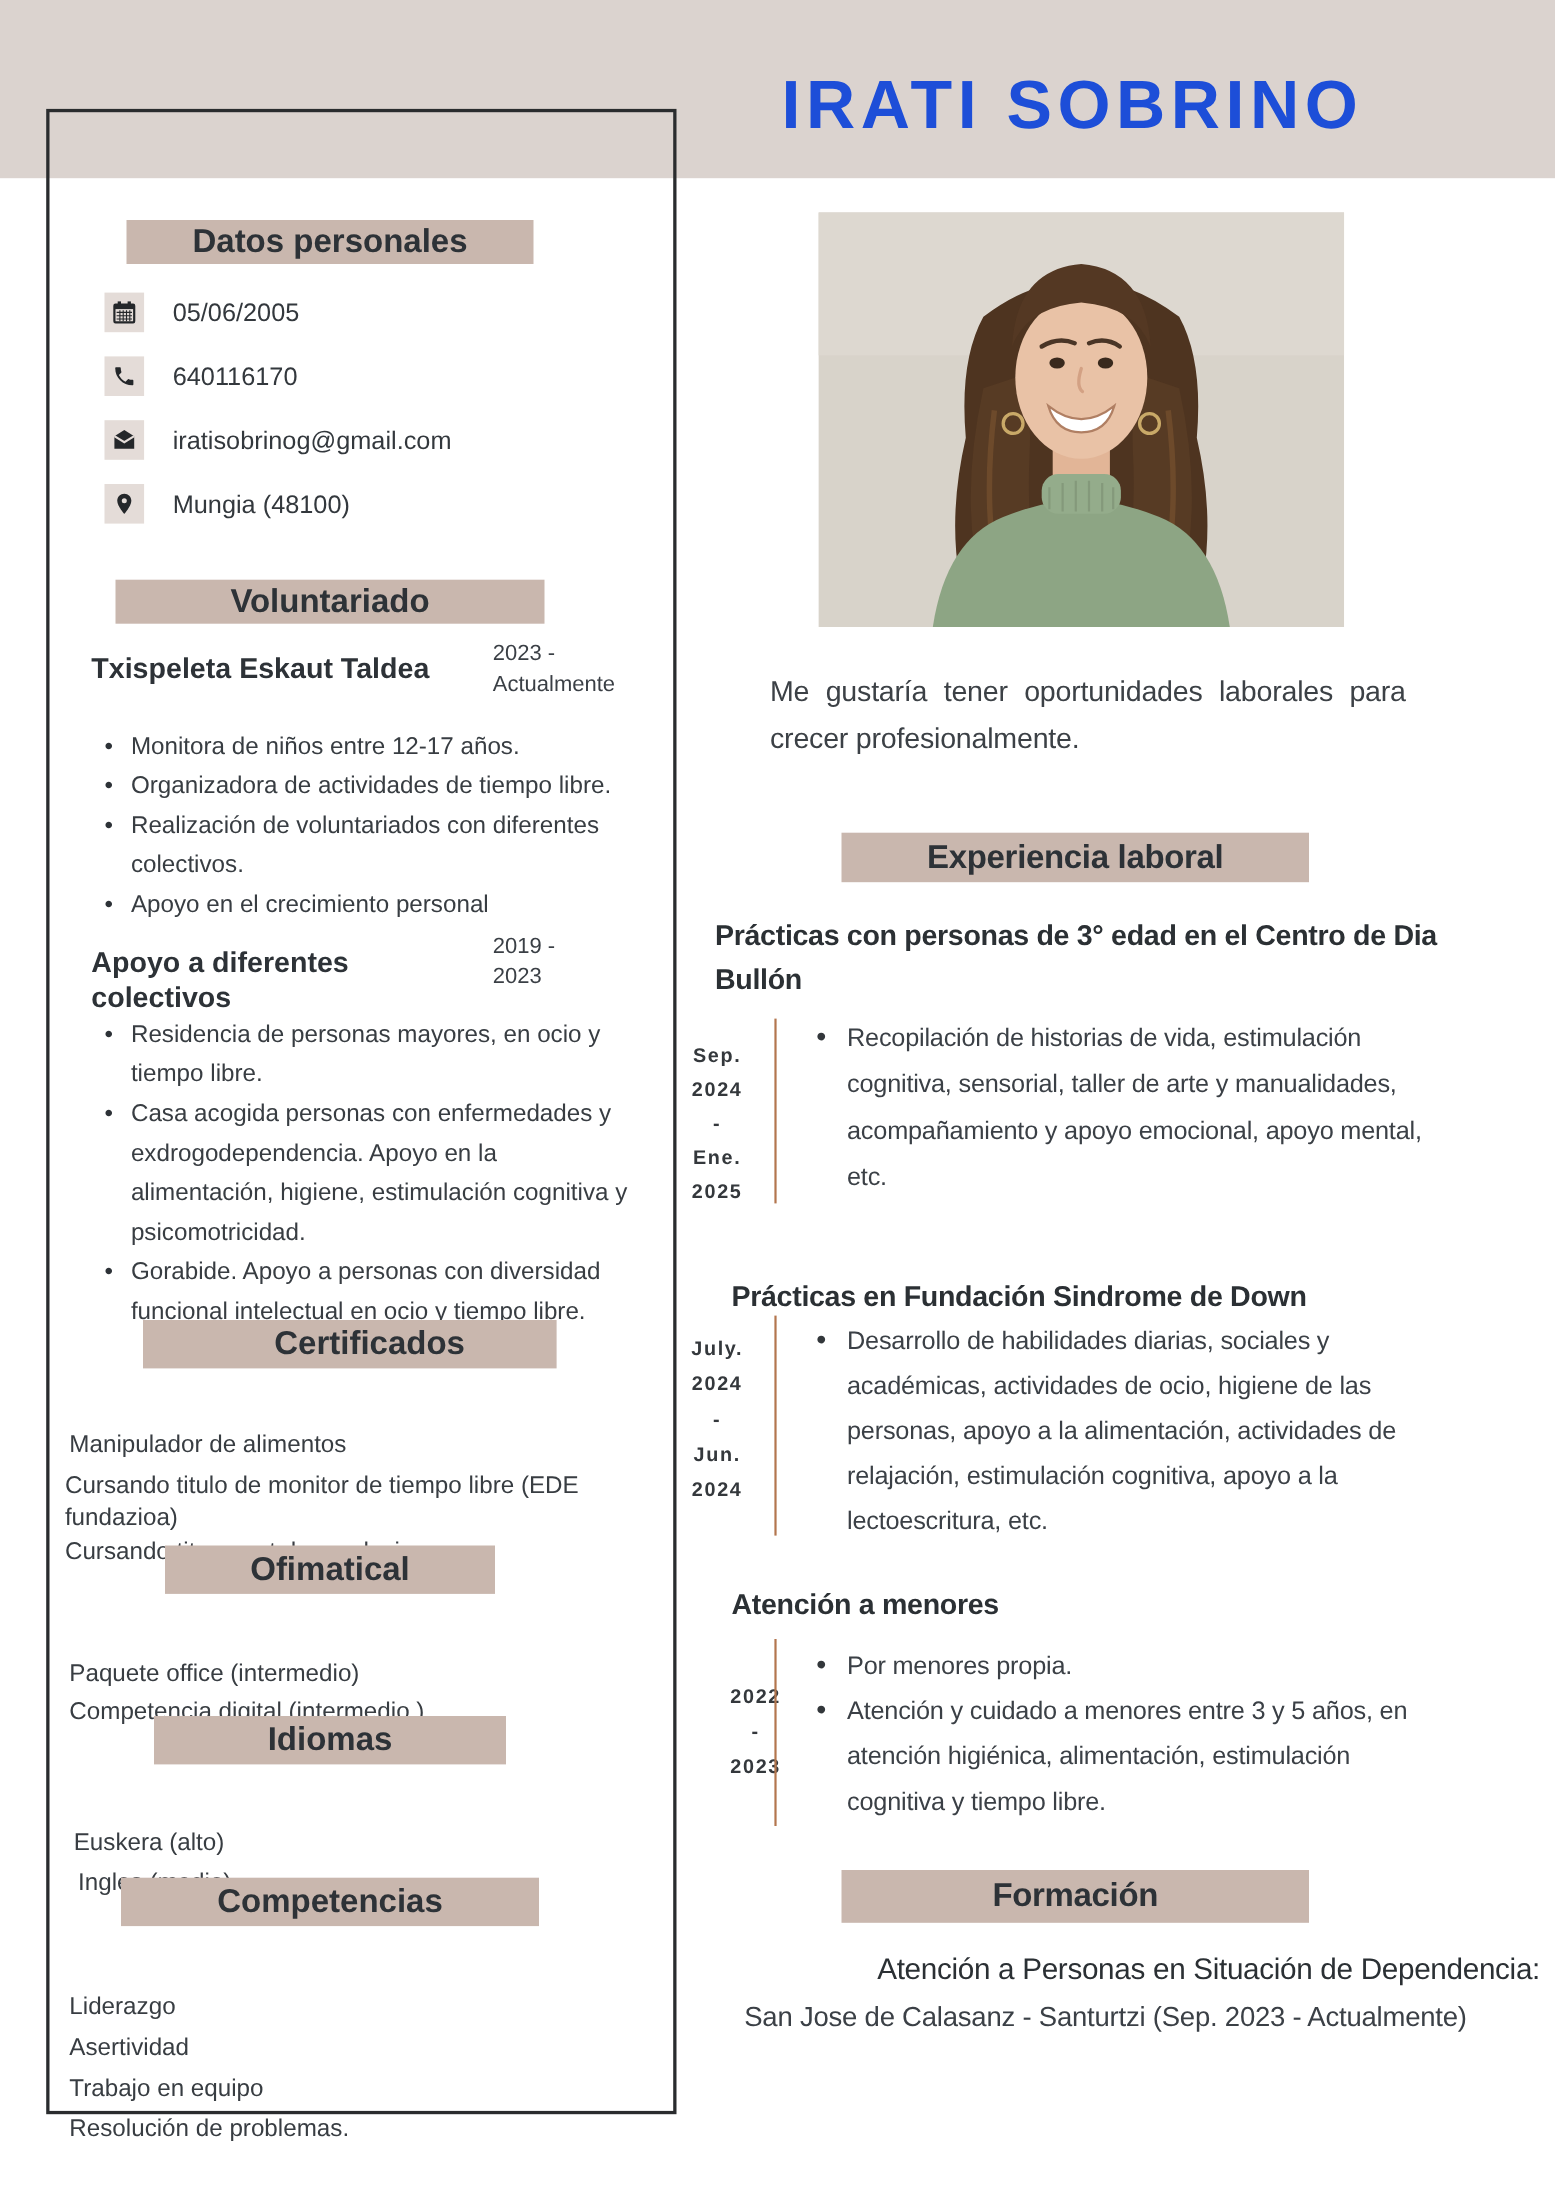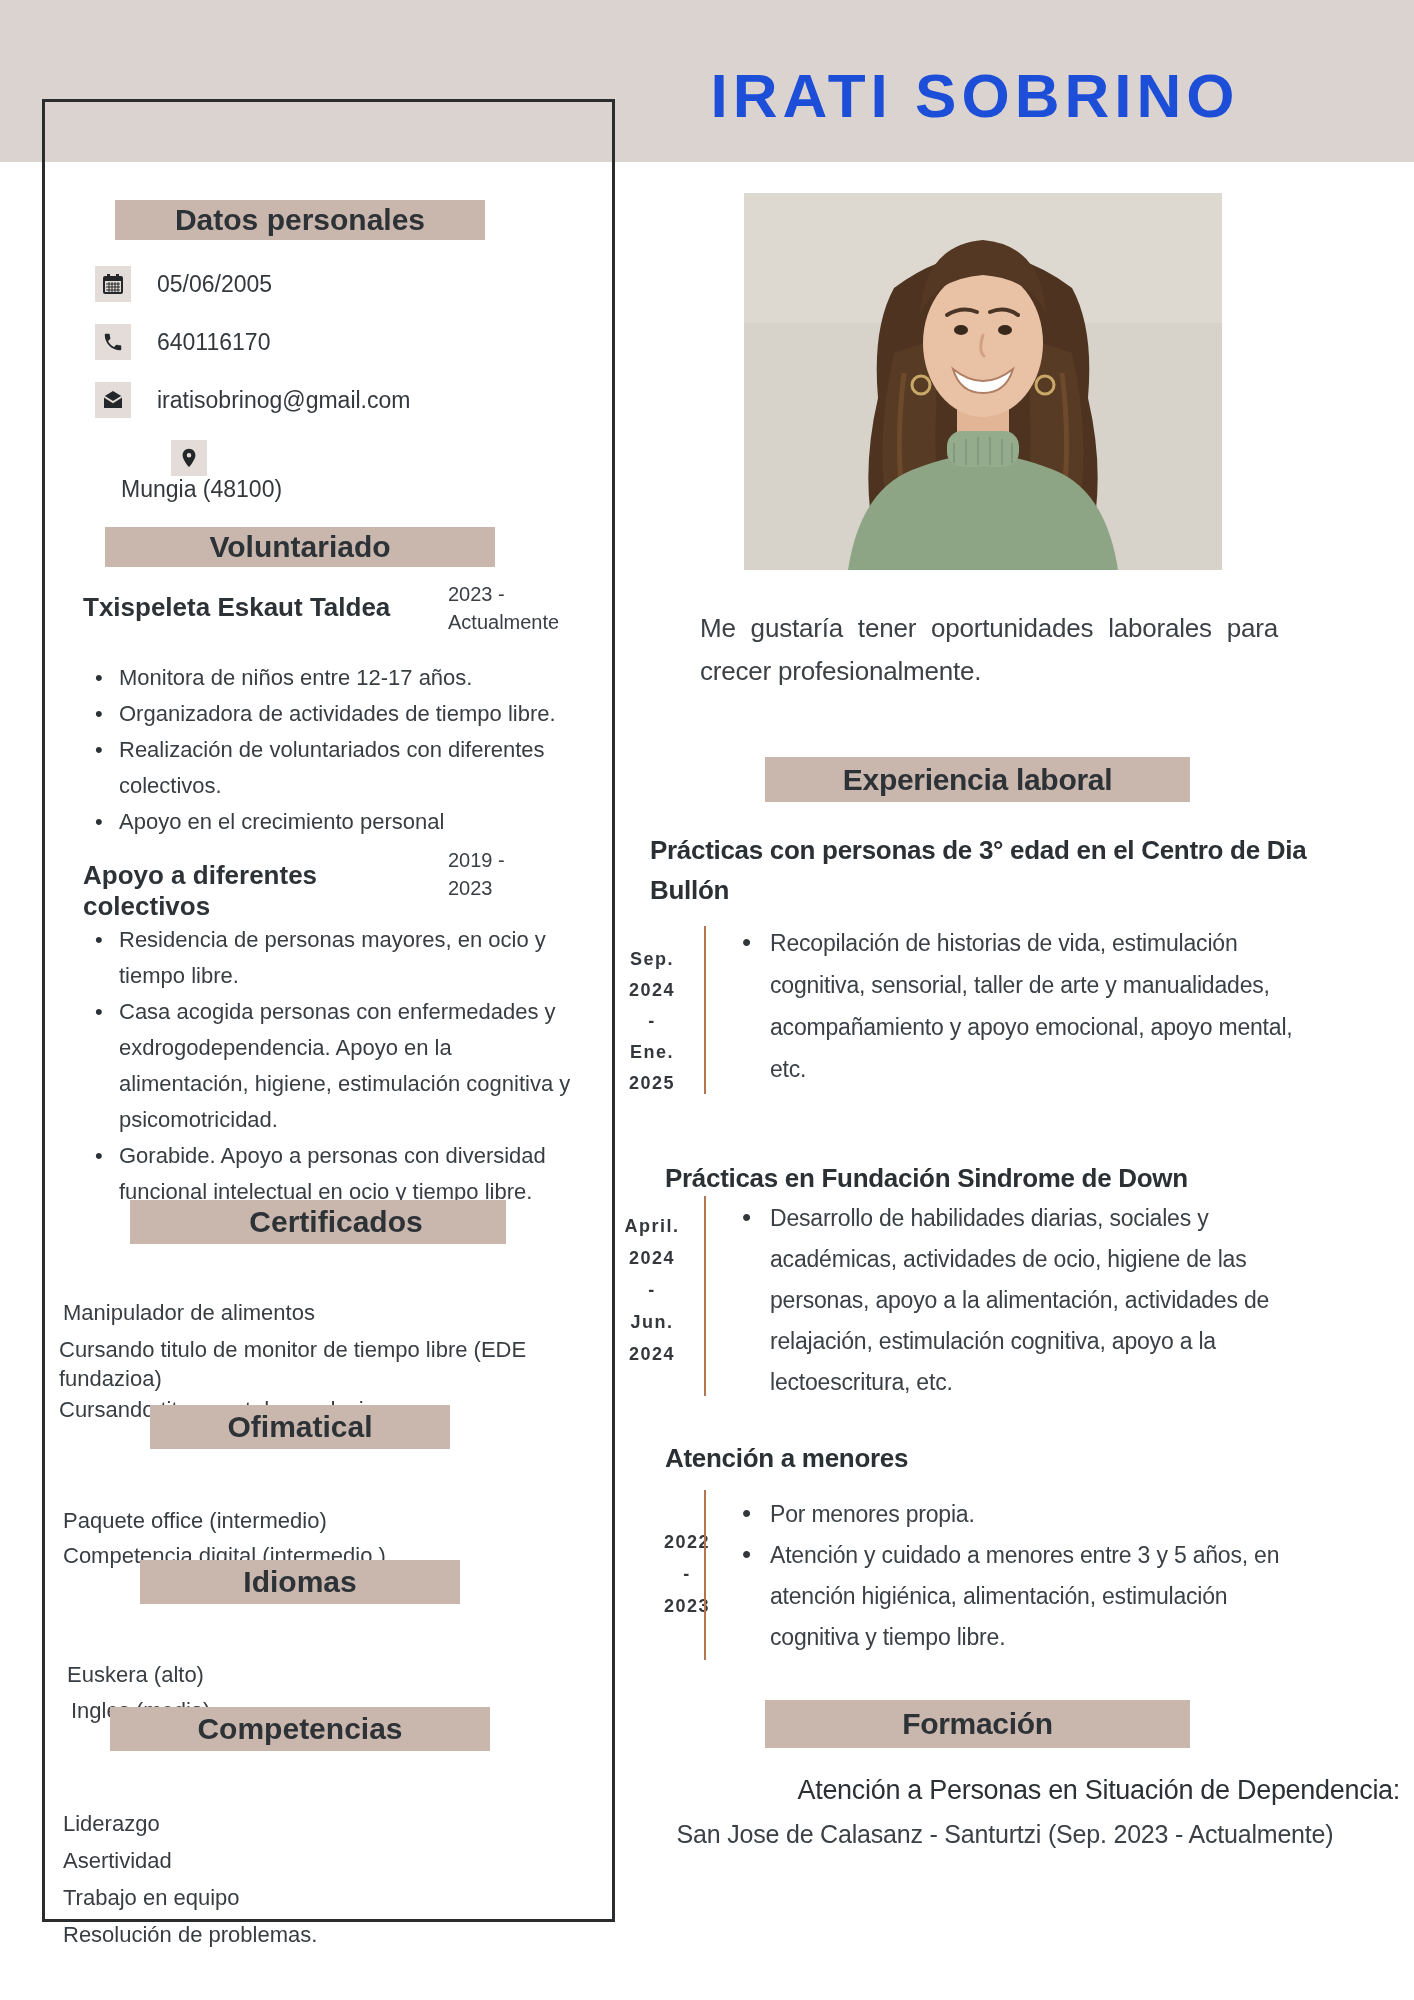--- a/index.html
+++ b/index.html
@@ -77,21 +77,21 @@
     <div class="contact-row" style="left:50px;top:280px;">
       <span class="icon-sq">
         <svg width="24" height="24" viewBox="0 0 24 24">
             <path d="M3 8.5 12 3l9 5.5V20H3z" fill="#24272a"></path>
             <path d="M3 8.5 12 14l9-5.5" fill="none" stroke="#e4dcd8" stroke-width="2"></path>
           </svg>
       </span>
       <span class="contact-txt">iratisobrinog@gmail.com</span>
     </div>
 
-    <div class="contact-row" style="left:50px;top:338px;flex-direction:column;">
+    <div class="contact-row" style="left:50px;top:338px;">
       <span class="icon-sq">
         <svg width="22" height="22" viewBox="0 0 24 24">
             <path d="M12 2C8.1 2 5 5.1 5 9c0 5.2 7 13 7 13s7-7.8 7-13c0-3.9-3.1-7-7-7zm0 9.5A2.5 2.5 0 1 1 12 6.5a2.5 2.5 0 0 1 0 5z" fill="#24272a"></path>
           </svg>
       </span>
       <span class="contact-txt">Mungia (48100)</span>
     </div>
 
     <div class="bar bar-l" style="left:60px;top:425px;width:390px;height:40px;">Voluntariado</div>
 
@@ -178,21 +178,21 @@
     <div>Ene.</div>
     <div>2025</div>
   </div>
   <div class="vrule" style="left:704px;top:926px;height:168px;"></div>
   <ul class="rlist" style="left:740px;top:922px;width:560px;">
     <li style="line-height:42px;">Recopilación de historias de vida, estimulación cognitiva, sensorial, taller de arte y manualidades, acompañamiento y apoyo emocional, apoyo mental, etc.</li>
   </ul>
 
   <div class="job-title rcol" style="left:665px;top:1158px;width:700px;">Prácticas en Fundación Sindrome de Down</div>
   <div class="date-col" style="left:612px;top:1210px;line-height:32px;">
-    <div>April.</div>
+    <div>July.</div>
     <div>2024</div>
     <div>-</div>
     <div>Jun.</div>
     <div>2024</div>
   </div>
   <div class="vrule" style="left:704px;top:1196px;height:200px;"></div>
   <ul class="rlist" style="left:740px;top:1198px;width:580px;">
     <li style="line-height:41px;">Desarrollo de habilidades diarias, sociales y académicas, actividades de ocio, higiene de las personas, apoyo a la alimentación, actividades de relajación, estimulación cognitiva, apoyo a la lectoescritura, etc.</li>
   </ul>
 

